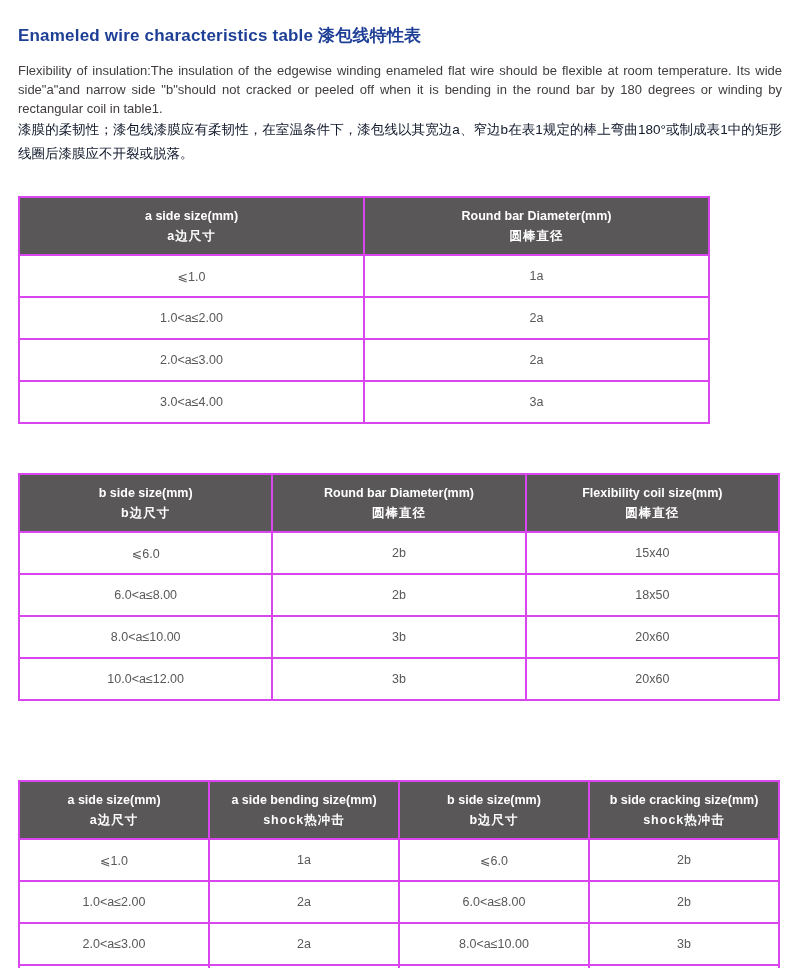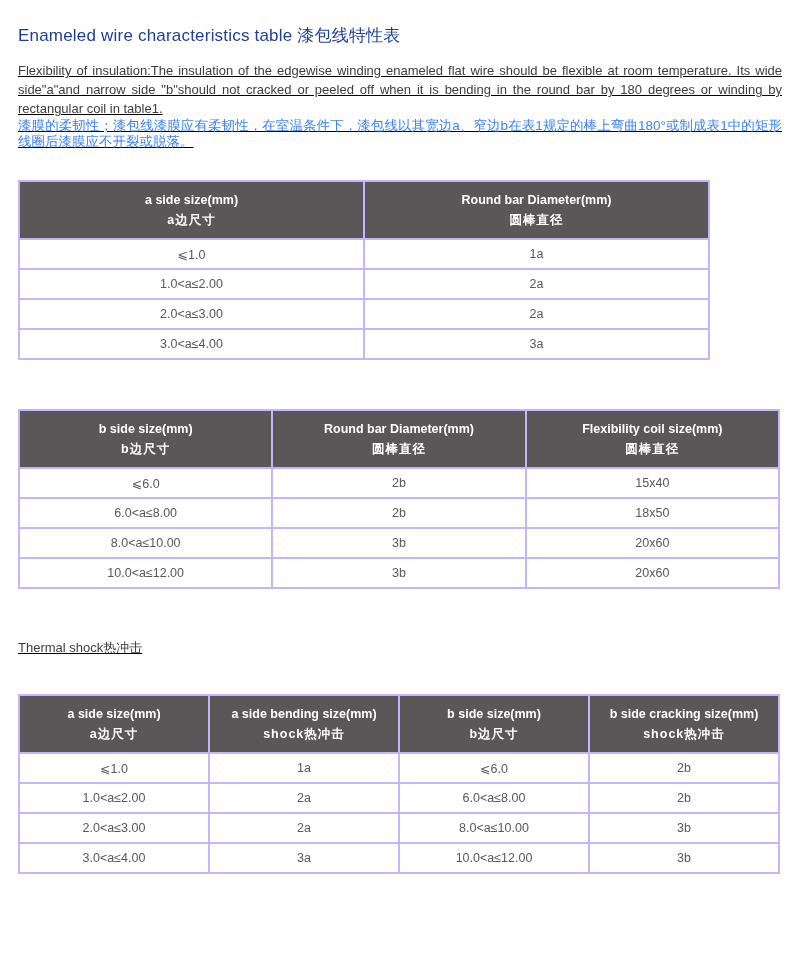--- a/index.html
+++ b/index.html
@@ -10,51 +10,51 @@
   }
   body { min-height: 968px; }
   .page {
     width: 800px;
     min-height: 968px;
     padding: 24px 18px 16px 18px;
   }
   .page-title {
     color: #1e3f96;
     font-size: 17px;
-    font-weight: normal;
+    font-weight: bold;
     letter-spacing: 0.2px;
     margin-bottom: 14px;
   }
-  .para-block { margin-top: 7px; text-decoration: underline; }
+  .para-block { margin-top: 0; }
   .para-en {
     color: #3f3c3b;
     font-size: 13px;
     line-height: 19px;
     text-align: justify;
   }
   .para-zh {
-    color: #3b82f6;
+    color: #0f172a;
     font-size: 13.5px;
-    line-height: 16px;
+    line-height: 24px;
     text-align: justify;
   }
   .section2-heading {
     color: #3f3c3b;
     font-size: 13px;
     line-height: 19px;
   }
   table.spec {
     border-collapse: collapse;
     table-layout: fixed;
   }
   table.spec.t1 { width: 692px; margin-top: 30px; }
   table.spec.t2 { width: 762px; margin-top: 49px; }
   table.spec.t3 { width: 762px; margin-top: 37px; }
   table.spec th, table.spec td {
-    border: 2px solid #c4b5fd;
+    border: 2px solid #d946ef;
     text-align: center;
     vertical-align: middle;
   }
   table.spec th {
     background: #595757;
     color: #ffffff;
     font-weight: bold;
     height: 58px;
     padding: 6px 4px;
   }
@@ -62,21 +62,21 @@
     font-size: 12.5px;
     line-height: 20px;
   }
   table.spec th .h-zh {
     font-size: 12.5px;
     line-height: 20px;
     letter-spacing: 1px;
     text-align: center;
   }
   table.spec td {
-    height: 30px;
+    height: 42px;
     color: #595757;
     font-size: 12.5px;
     background: #ffffff;
     padding: 2px 4px;
   }
   .spacer-s2 { height: 42px; }
 </style>
 </head>
 <body>
 
@@ -159,21 +159,20 @@
           <td>10.0&lt;a≤12.00</td>
           <td>3b</td>
           <td>20x60</td>
         </tr>
       </tbody>
   </table>
 
   <div class="spacer-s2"></div>
 
   <div class="para-block">
-    <p class="section2-heading">Thermal shock热冲击</p>
   </div>
 
   <table class="spec t3">
     <thead>
         <tr>
           <th>
             <div class="h-en">a side size(mm)</div>
             <div class="h-zh">a边尺寸</div>
           </th>
           <th>

